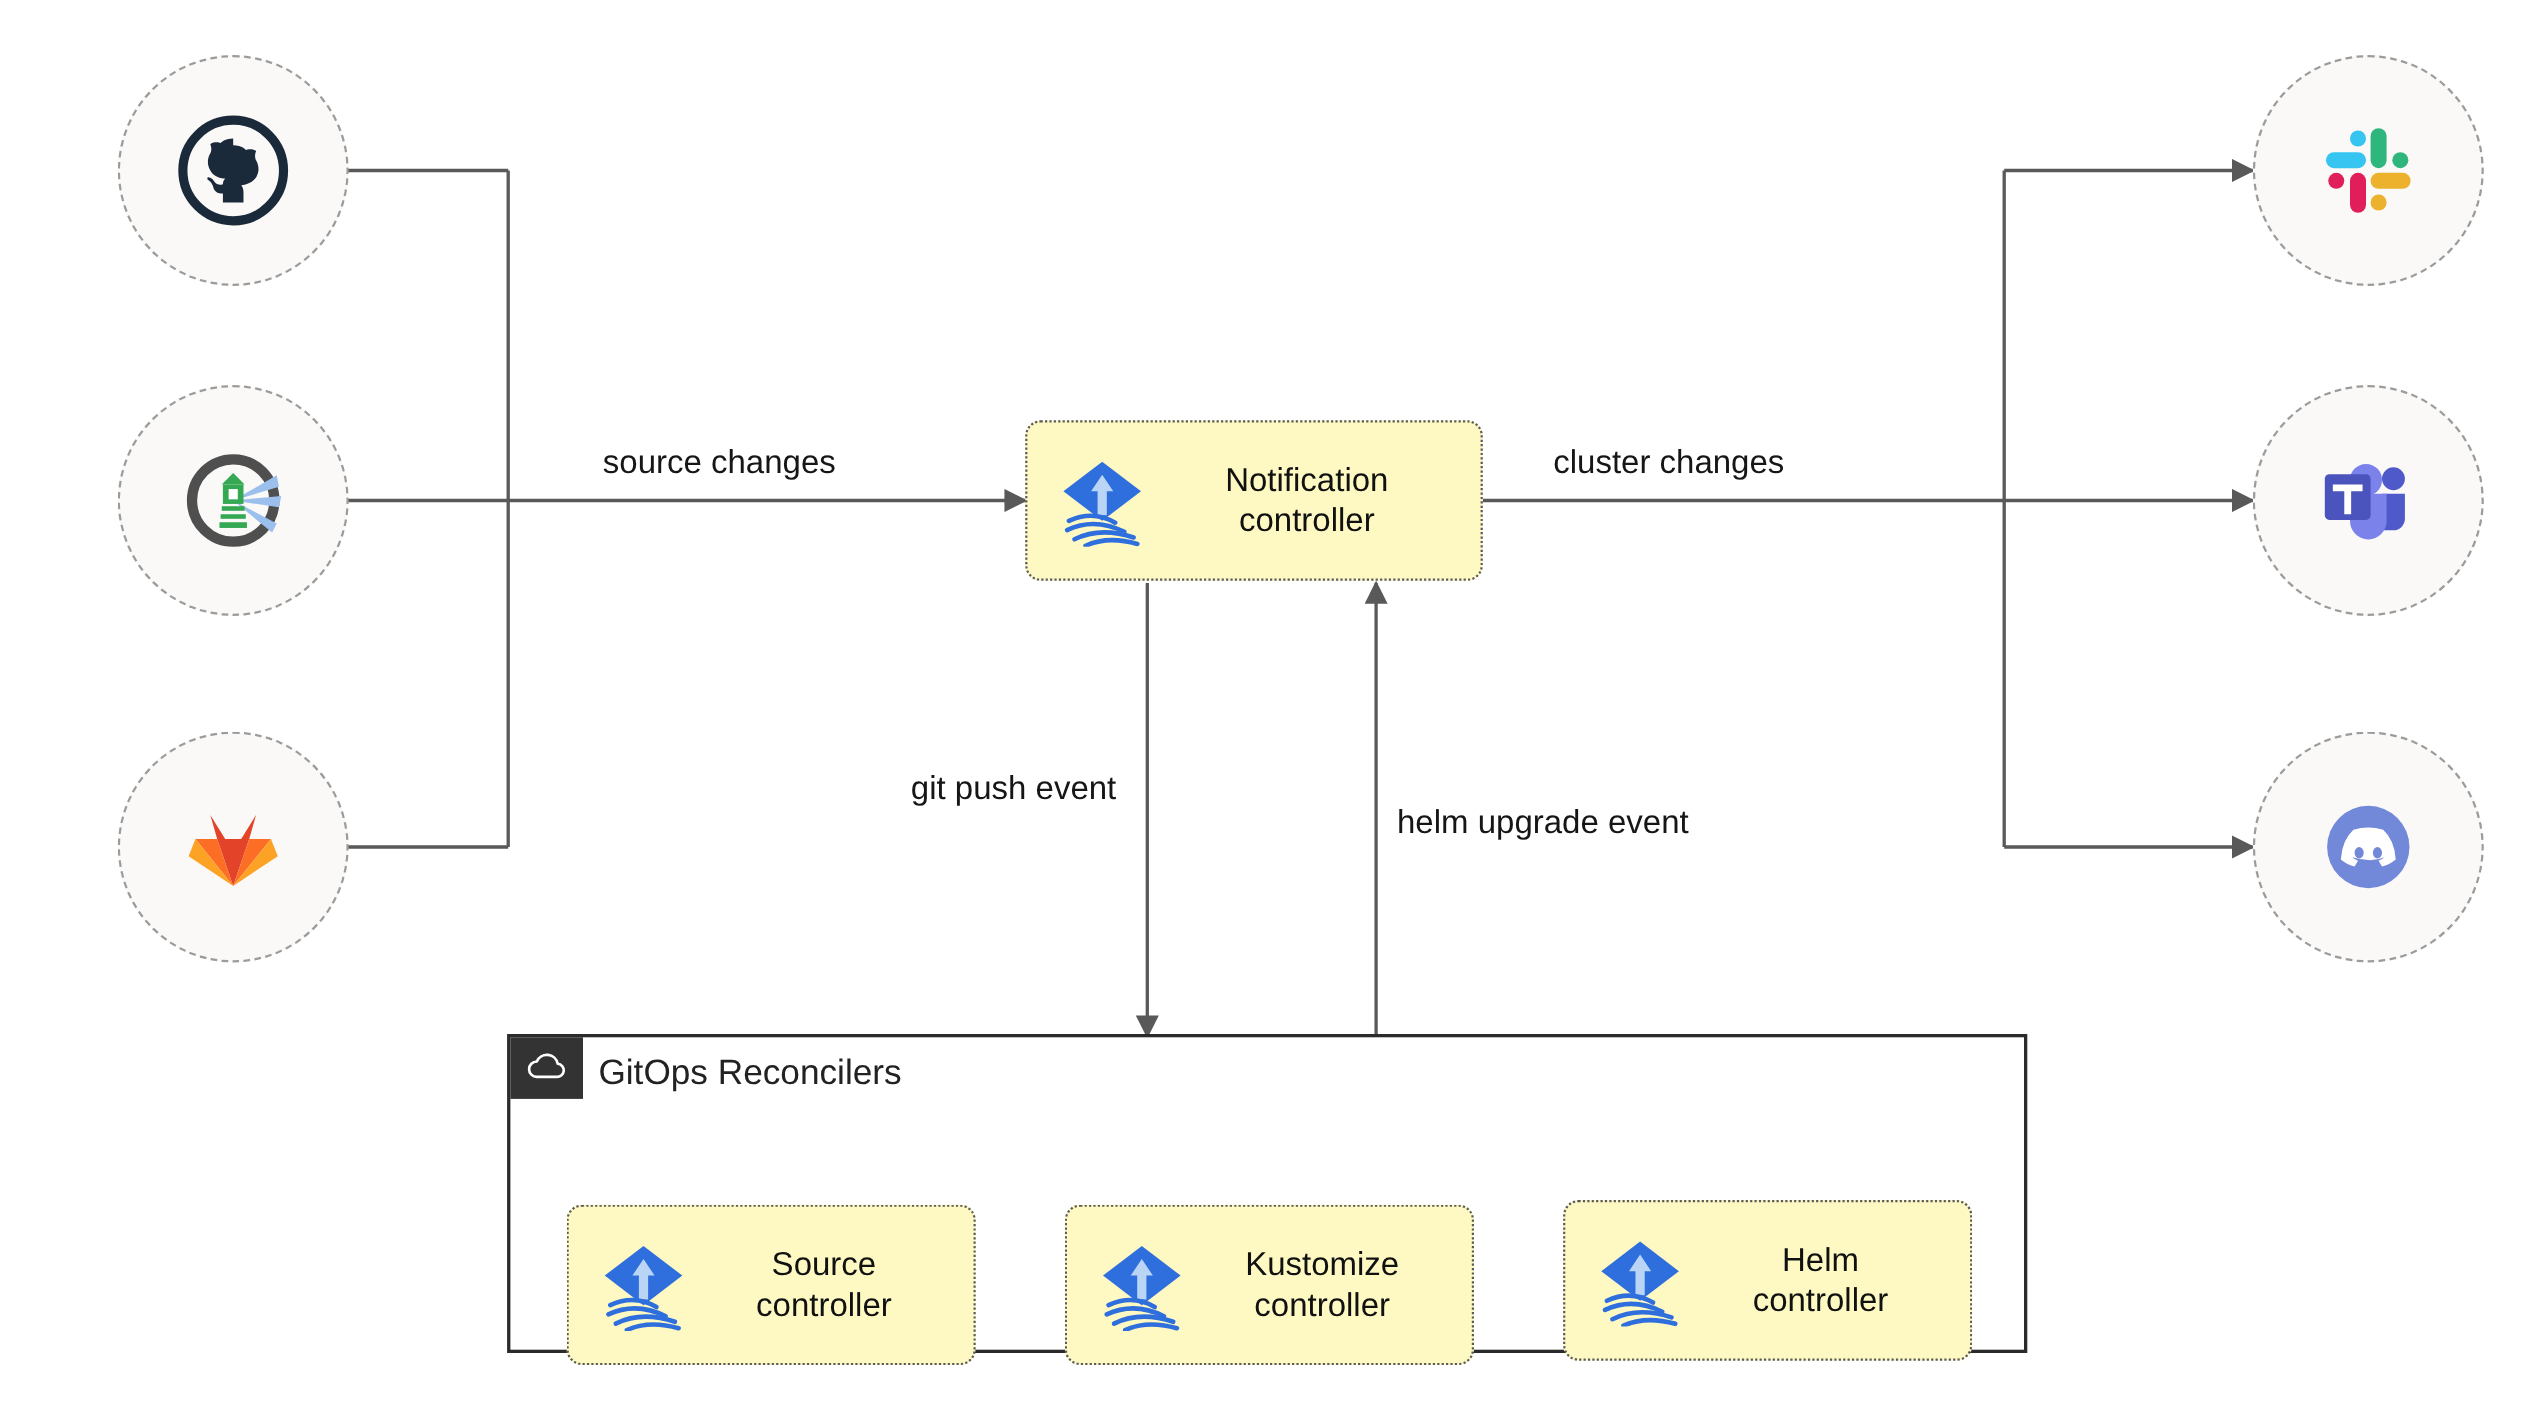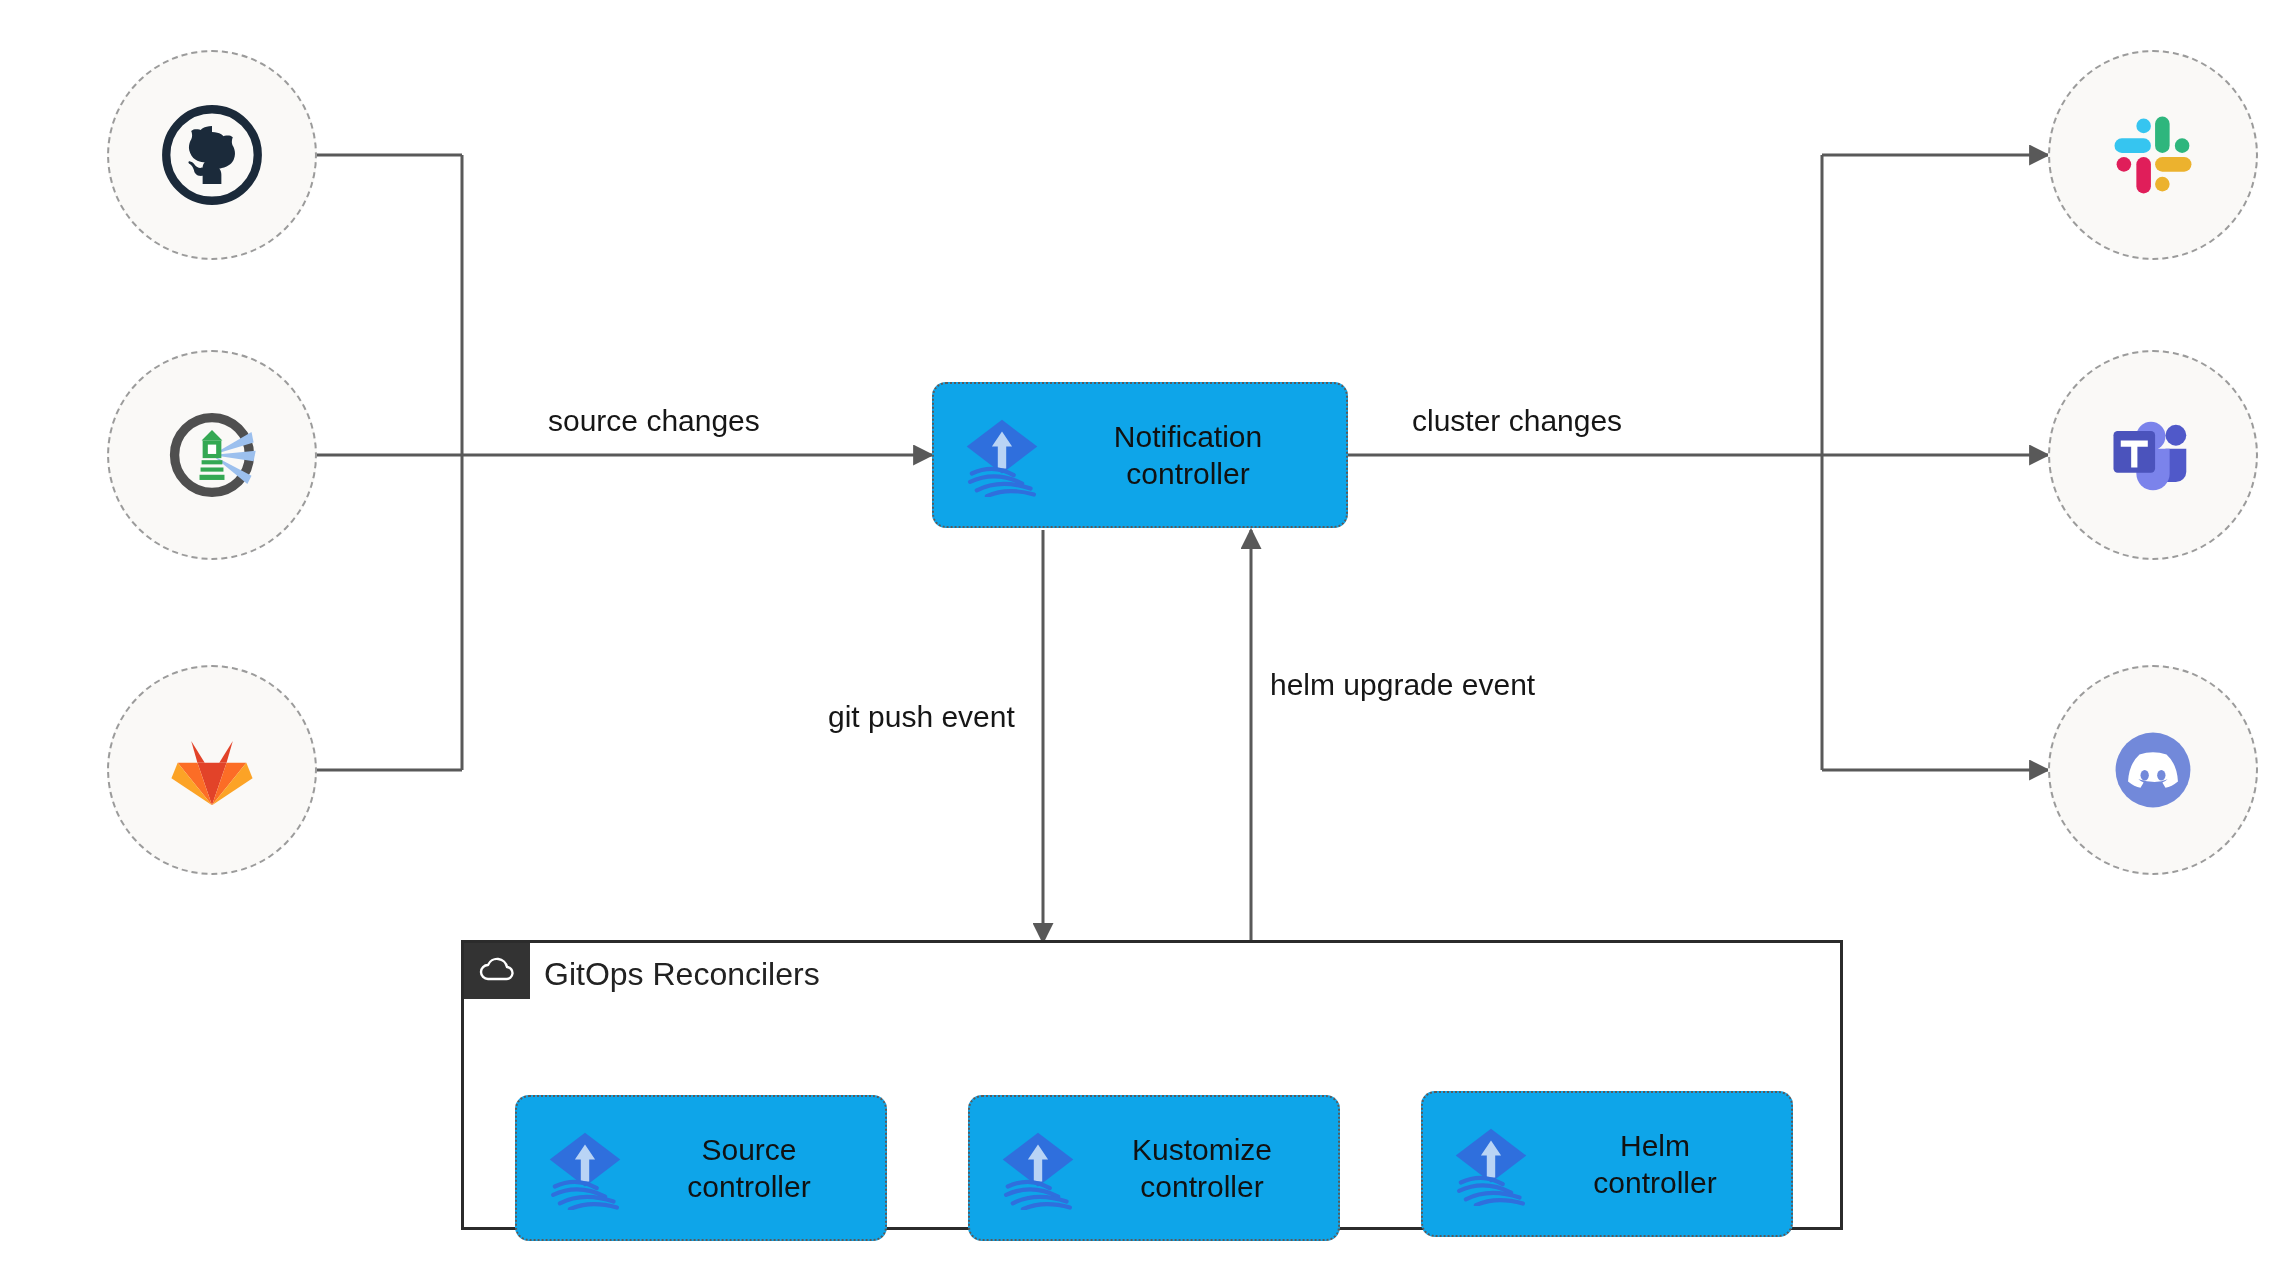--- a/index.html
+++ b/index.html
@@ -43,21 +43,21 @@
   .circle-node .glyph {
     width: 104px;
     height: 104px;
     display: block;
   }
   
   .ctrl-box {
     position: absolute;
     border: 2px dotted #5a5a5a;
     border-radius: 14px;
-    background: #0ea5e9;
+    background: #fef9c3;
     box-sizing: border-box;
     display: flex;
     align-items: center;
     padding-left: 26px;
   }
   .ctrl-box .flux {
     width: 84px;
     height: 84px;
     flex: 0 0 84px;
   }
@@ -235,21 +235,21 @@
       <path fill="#ffffff" d="M37 35 q13 -4 26 0 q10 9 11 26 q-6 5 -12 6 l-3 -5 q3 -1 5 -3
                q-11 5 -28 0 q2 2 5 3 l-3 5 q-6 -1 -12 -6 q1 -17 11 -26 z"></path>
       <ellipse cx="42" cy="55" rx="4" ry="5" fill="#7289da"></ellipse>
       <ellipse cx="58" cy="55" rx="4" ry="5" fill="#7289da"></ellipse>
     </svg>
   </div>
 
   <div class="edge-label" style="left:548px; top:404px;">source changes</div>
   <div class="edge-label" style="left:1412px; top:404px;">cluster changes</div>
   <div class="edge-label" style="left:800px; top:700px;margin-left:28px;">git push event</div>
-  <div class="edge-label" style="left:1270px; top:668px;">helm upgrade event</div>
+  <div class="edge-label" style="left:1270px; top:731px;">helm upgrade event</div>
 
   <div id="gitops-container">
     <div id="gitops-tab">
       <svg width="40" height="28" viewBox="0 0 40 28">
         <path d="M11 22 a7 7 0 0 1 0 -14 a10 10 0 0 1 19 2 a6 6 0 0 1 -1 12 z" fill="none" stroke="#ffffff" stroke-width="2.4" stroke-linejoin="round"></path>
       </svg>
     </div>
     <div id="gitops-title">GitOps Reconcilers</div>
 
     <div class="ctrl-box" style="left:51px; top:152px; width:372px; height:146px;">

